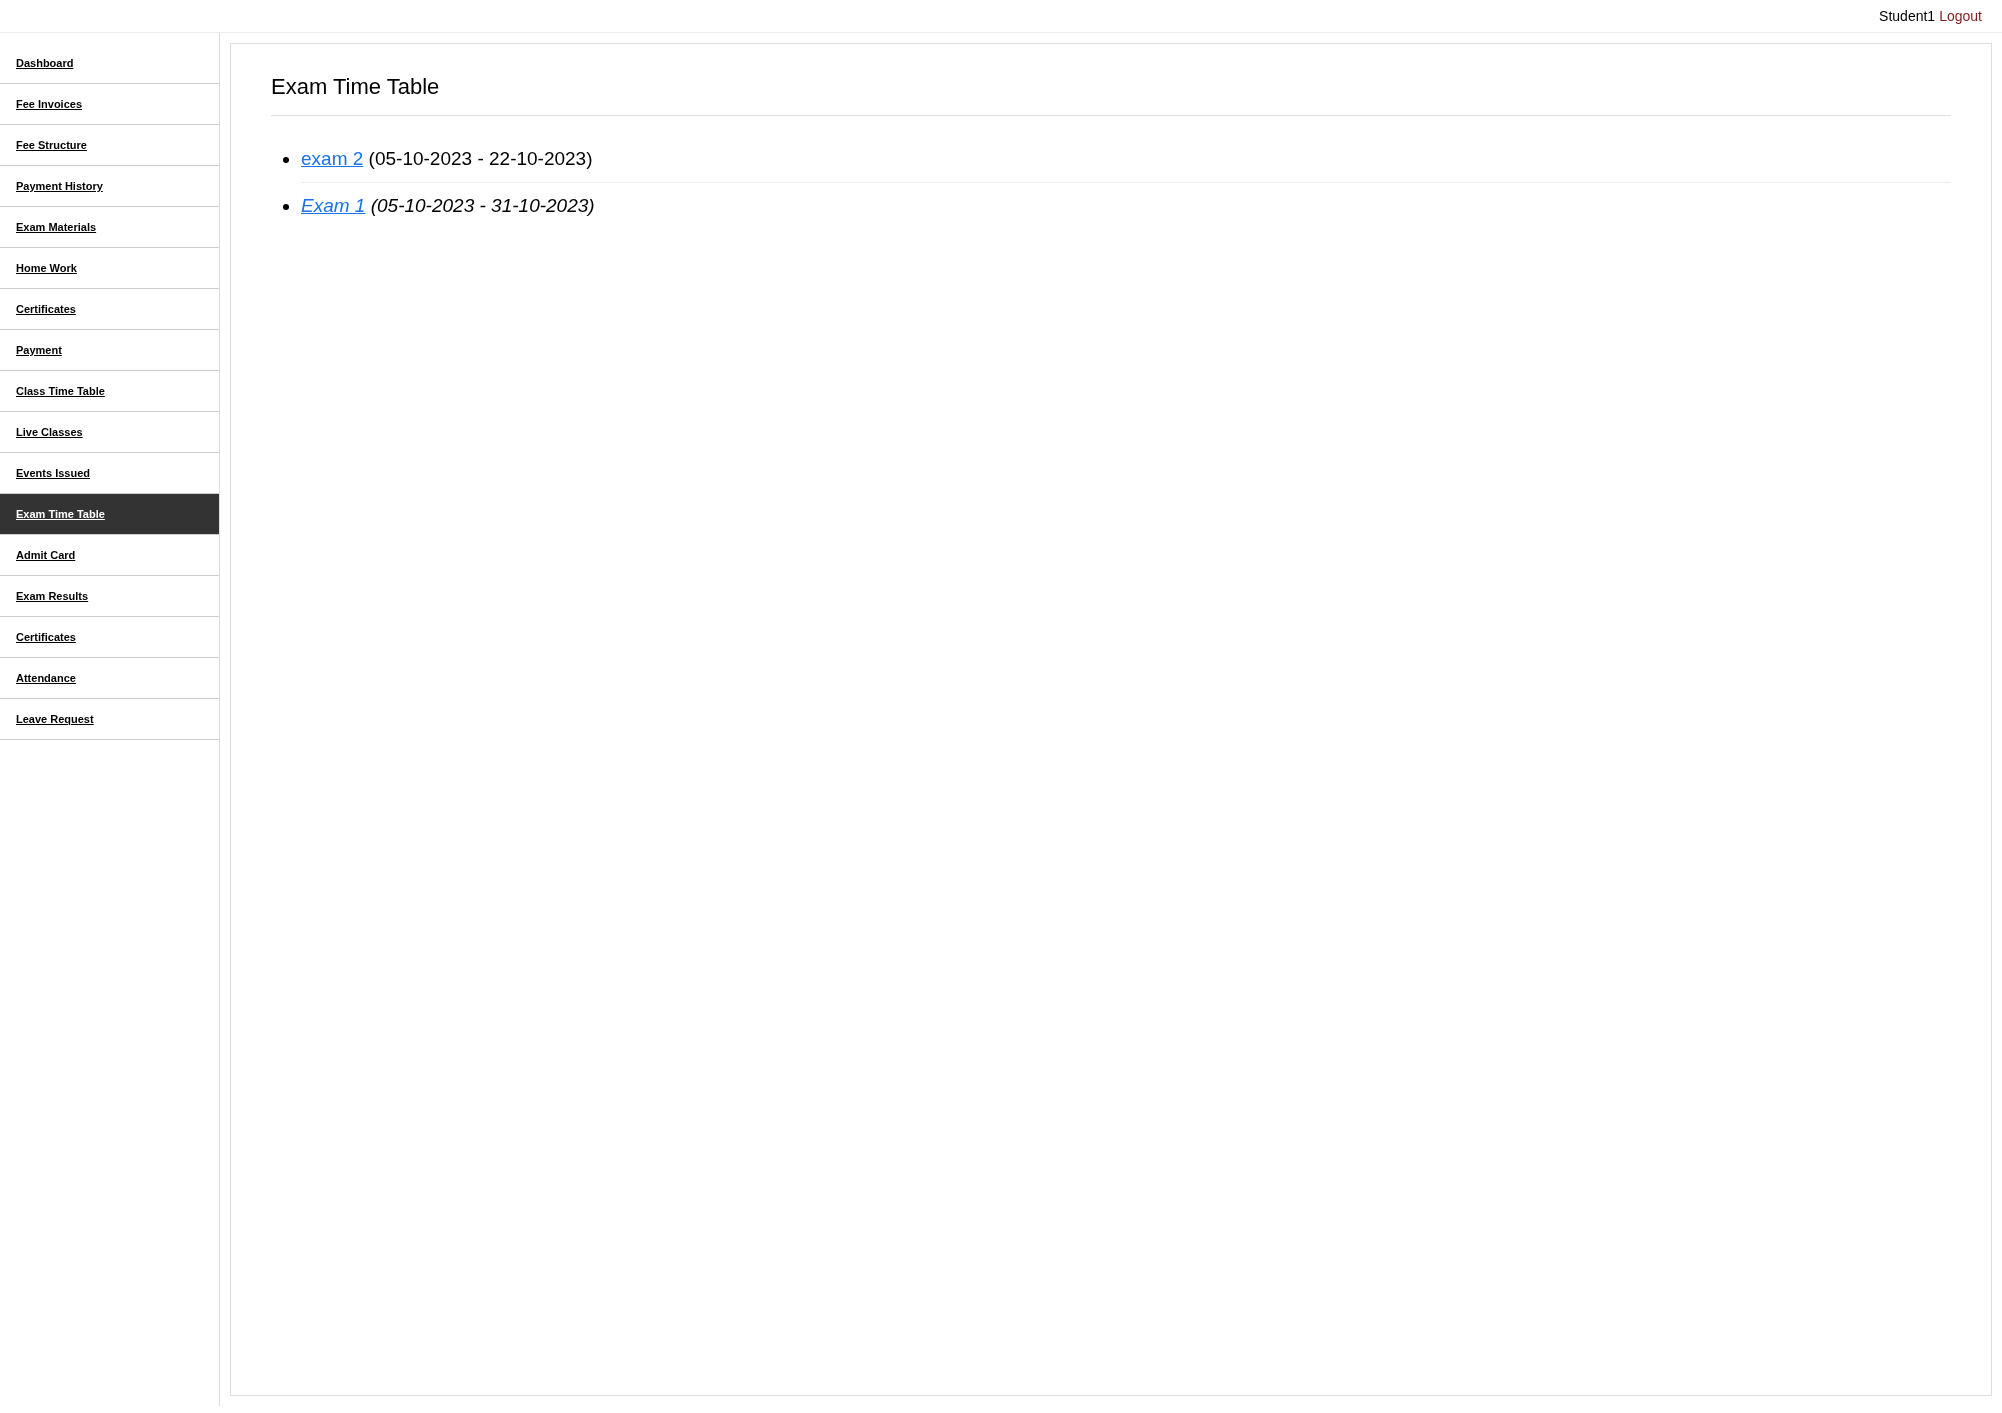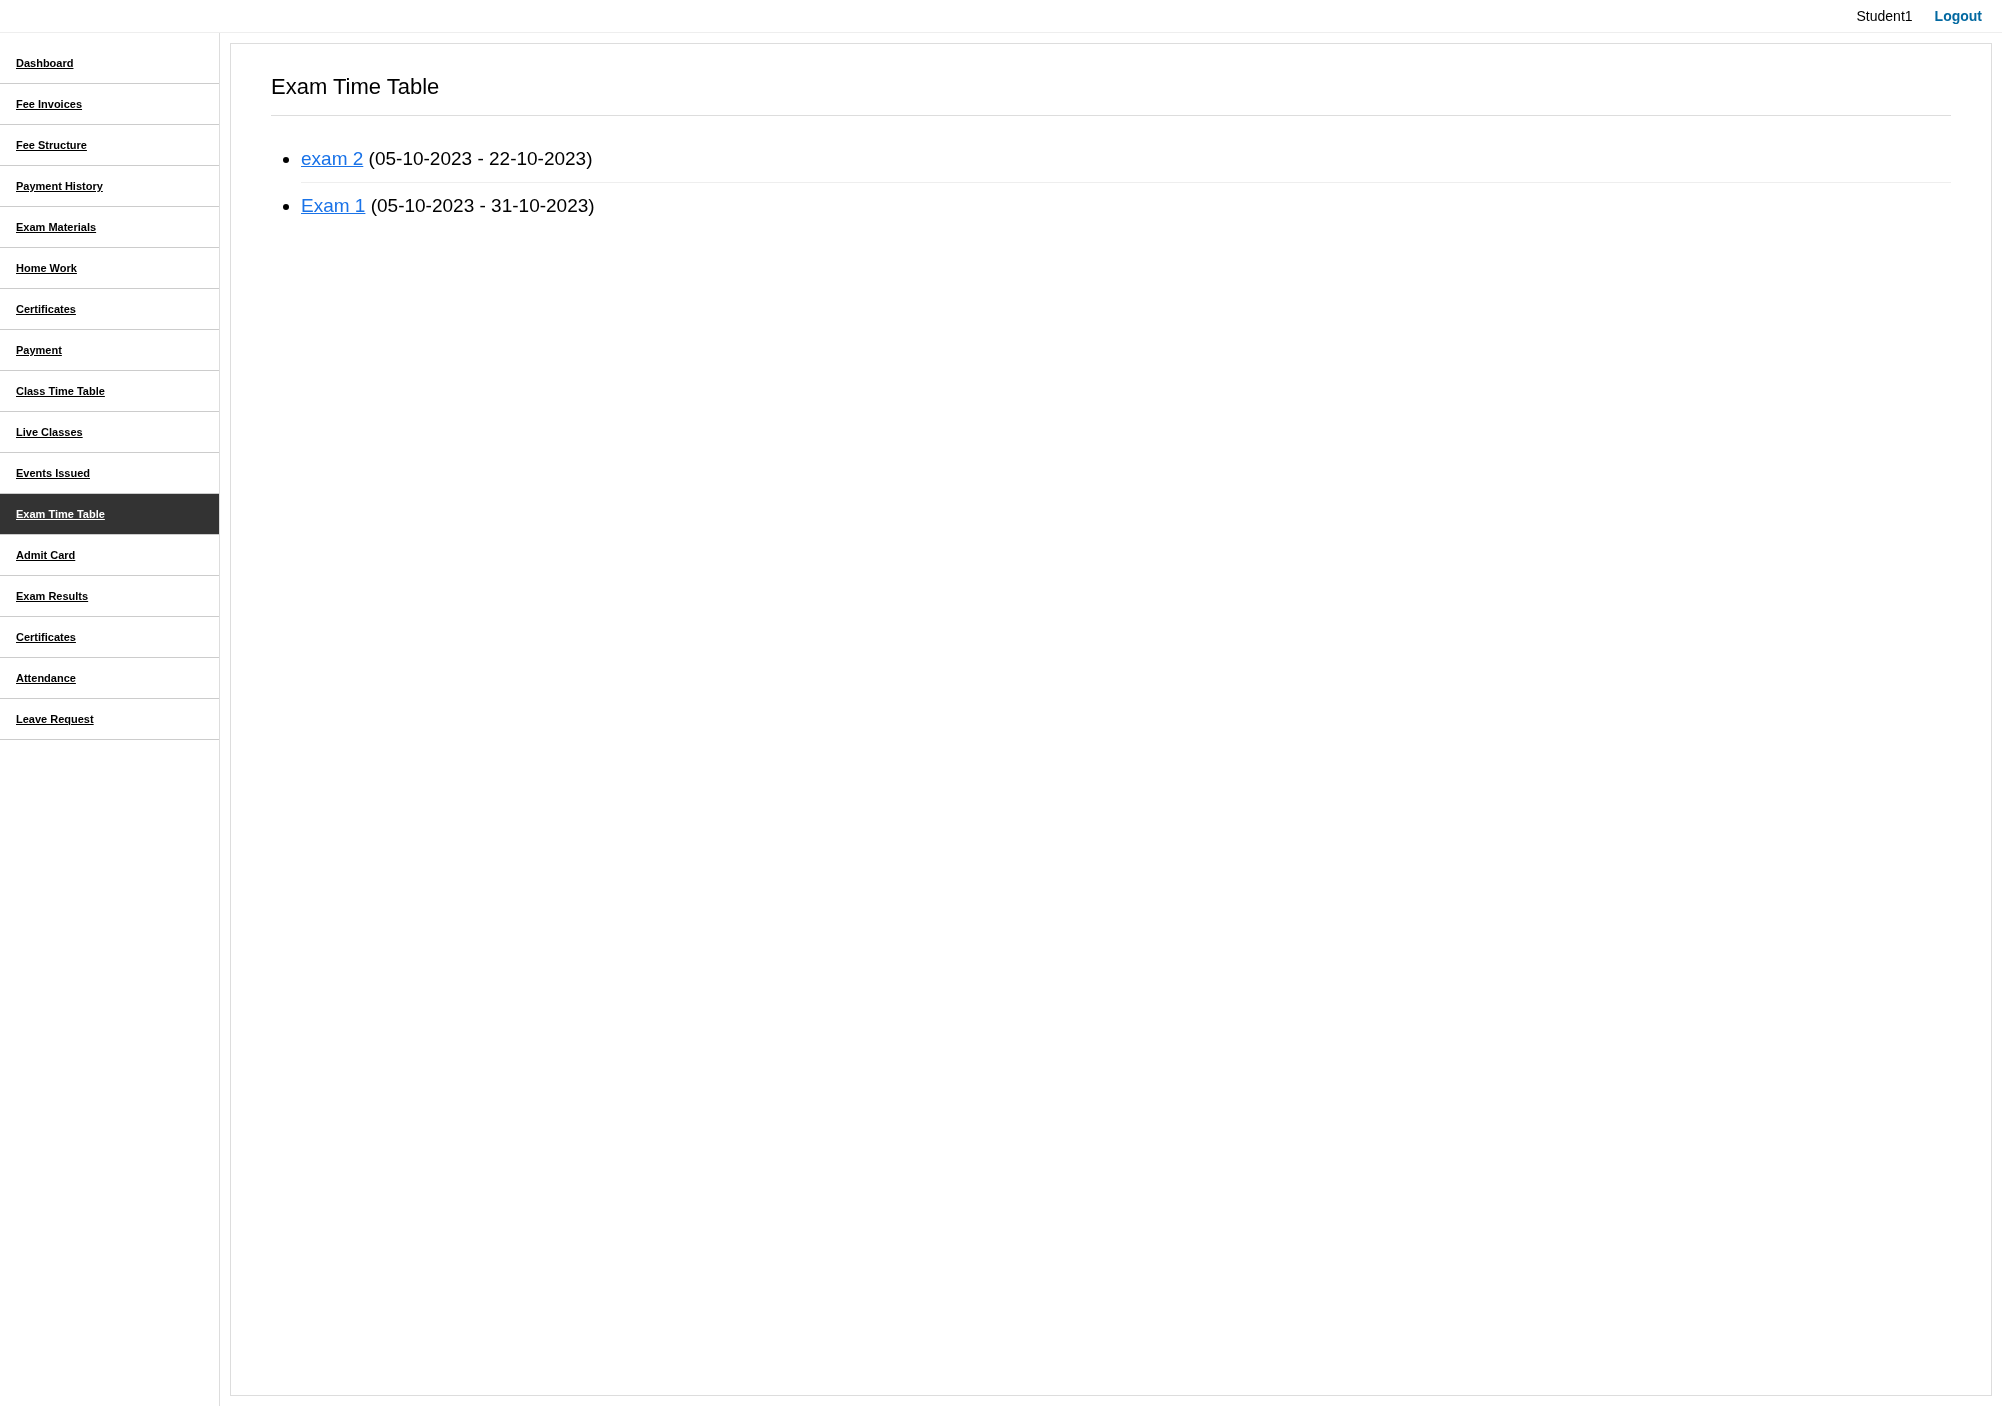--- a/index.html
+++ b/index.html
@@ -17,24 +17,23 @@
 
     .top-bar {
       display: flex;
       justify-content: flex-end;
       padding: 8px 20px;
       font-size: 14px;
       border-bottom: 1px solid #eee;
     }
 
     .top-bar a {
-      color: #0369a1;
+      color: #7f1d1d;
       text-decoration: none;
-      margin-left: 22px;
-      font-weight: bold;
+      margin-left: 4px;
     }
 
     .layout {
       display: flex;
       min-height: calc(100vh - 40px);
     }
 
     .sidebar {
       width: 220px;
       min-width: 220px;
@@ -80,20 +79,21 @@
     }
 
     .exam-list li {
       padding: 12px 0;
       font-size: 19px;
       border-bottom: 1px solid #eee;
     }
 
     .exam-list li:last-child {
       border-bottom: none;
+      font-style: italic;
     }
 
     .exam-list a {
       color: #1a73e8;
       text-decoration: underline;
       cursor: pointer;
     }
 
     .exam-date {
       color: #000;

